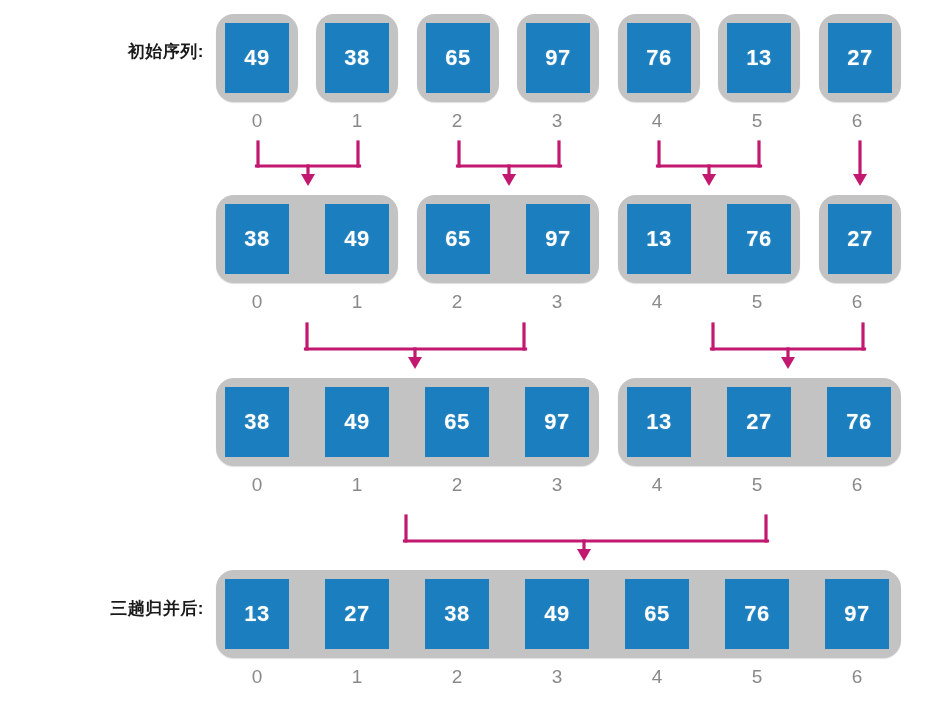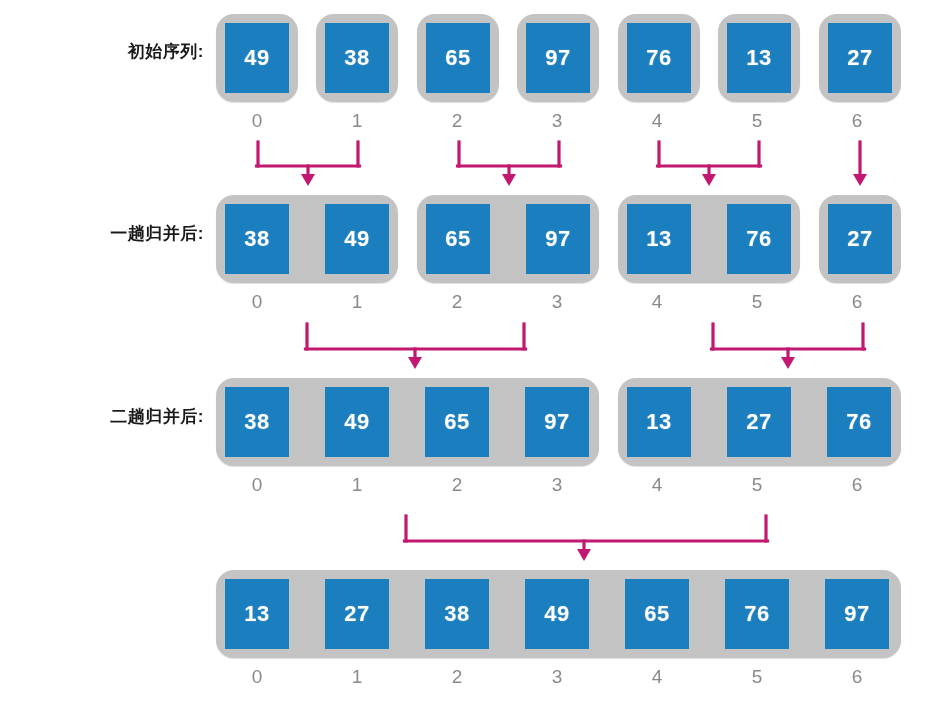--- a/index.html
+++ b/index.html
@@ -181,23 +181,20 @@
     </div>
     <div class="index-row" style="top: 110px;">
       <div class="index-num" style="left: 221px; color: rgb(138, 138, 138);">0</div>
       <div class="index-num" style="left: 321px; color: rgb(138, 138, 138);">1</div>
       <div class="index-num" style="left: 421px; color: rgb(138, 138, 138);">2</div>
       <div class="index-num" style="left: 521px; color: rgb(138, 138, 138);">3</div>
       <div class="index-num" style="left: 621px; color: rgb(138, 138, 138);">4</div>
       <div class="index-num" style="left: 721px; color: rgb(138, 138, 138);">5</div>
       <div class="index-num" style="left: 821px; color: rgb(138, 138, 138);">6</div>
     </div>
-    <div class="label-box" style="top: 222px;">
-      <div class="row-label" style="color: rgb(26, 26, 26);">一趟归并后:</div>
-    </div>
     <div class="stage" style="top: 195px; height: 88px;">
       <div class="group" style="left: 200px; width: 182px; height: 88px; top: 0px; background: rgb(195, 195, 195);">
         <div class="cell" style="left: 9px; top: 9px; width: 64px; height: 70px; background: rgb(27, 126, 190);">38</div>
         <div class="cell" style="left: 109px; top: 9px; width: 64px; height: 70px; background: rgb(27, 126, 190);">49</div>
       </div>
       <div class="group" style="left: 401px; width: 182px; height: 88px; top: 0px; background: rgb(195, 195, 195);">
         <div class="cell" style="left: 9px; top: 9px; width: 64px; height: 70px; background: rgb(27, 126, 190);">65</div>
         <div class="cell" style="left: 109px; top: 9px; width: 64px; height: 70px; background: rgb(27, 126, 190);">97</div>
       </div>
       <div class="group" style="left: 602px; width: 182px; height: 88px; top: 0px; background: rgb(195, 195, 195);">
@@ -209,23 +206,20 @@
       </div>
     </div>
     <div class="index-row" style="top: 291px;">
       <div class="index-num" style="left: 221px; color: rgb(138, 138, 138);">0</div>
       <div class="index-num" style="left: 321px; color: rgb(138, 138, 138);">1</div>
       <div class="index-num" style="left: 421px; color: rgb(138, 138, 138);">2</div>
       <div class="index-num" style="left: 521px; color: rgb(138, 138, 138);">3</div>
       <div class="index-num" style="left: 621px; color: rgb(138, 138, 138);">4</div>
       <div class="index-num" style="left: 721px; color: rgb(138, 138, 138);">5</div>
       <div class="index-num" style="left: 821px; color: rgb(138, 138, 138);">6</div>
-    </div>
-    <div class="label-box" style="top: 405px;">
-      <div class="row-label" style="color: rgb(26, 26, 26);">二趟归并后:</div>
     </div>
     <div class="stage" style="top: 378px; height: 88px;">
       <div class="group" style="left: 200px; width: 383px; height: 88px; top: 0px; background: rgb(195, 195, 195);">
         <div class="cell" style="left: 9px; top: 9px; width: 64px; height: 70px; background: rgb(27, 126, 190);">38</div>
         <div class="cell" style="left: 109px; top: 9px; width: 64px; height: 70px; background: rgb(27, 126, 190);">49</div>
         <div class="cell" style="left: 209px; top: 9px; width: 64px; height: 70px; background: rgb(27, 126, 190);">65</div>
         <div class="cell" style="left: 309px; top: 9px; width: 64px; height: 70px; background: rgb(27, 126, 190);">97</div>
       </div>
       <div class="group" style="left: 602px; width: 283px; height: 88px; top: 0px; background: rgb(195, 195, 195);">
         <div class="cell" style="left: 9px; top: 9px; width: 64px; height: 70px; background: rgb(27, 126, 190);">13</div>
@@ -235,20 +229,23 @@
     </div>
     <div class="index-row" style="top: 474px;">
       <div class="index-num" style="left: 221px; color: rgb(138, 138, 138);">0</div>
       <div class="index-num" style="left: 321px; color: rgb(138, 138, 138);">1</div>
       <div class="index-num" style="left: 421px; color: rgb(138, 138, 138);">2</div>
       <div class="index-num" style="left: 521px; color: rgb(138, 138, 138);">3</div>
       <div class="index-num" style="left: 621px; color: rgb(138, 138, 138);">4</div>
       <div class="index-num" style="left: 721px; color: rgb(138, 138, 138);">5</div>
       <div class="index-num" style="left: 821px; color: rgb(138, 138, 138);">6</div>
     </div>
+    <div class="label-box" style="top: 597px;">
+      <div class="row-label" style="color: rgb(26, 26, 26);">三趟归并后:</div>
+    </div>
     <div class="stage" style="top: 570px; height: 88px;">
       <div class="group" style="left: 200px; width: 685px; height: 88px; top: 0px; background: rgb(195, 195, 195);">
         <div class="cell" style="left: 9px; top: 9px; width: 64px; height: 70px; background: rgb(27, 126, 190);">13</div>
         <div class="cell" style="left: 109px; top: 9px; width: 64px; height: 70px; background: rgb(27, 126, 190);">27</div>
         <div class="cell" style="left: 209px; top: 9px; width: 64px; height: 70px; background: rgb(27, 126, 190);">38</div>
         <div class="cell" style="left: 309px; top: 9px; width: 64px; height: 70px; background: rgb(27, 126, 190);">49</div>
         <div class="cell" style="left: 409px; top: 9px; width: 64px; height: 70px; background: rgb(27, 126, 190);">65</div>
         <div class="cell" style="left: 509px; top: 9px; width: 64px; height: 70px; background: rgb(27, 126, 190);">76</div>
         <div class="cell" style="left: 609px; top: 9px; width: 64px; height: 70px; background: rgb(27, 126, 190);">97</div>
       </div>

